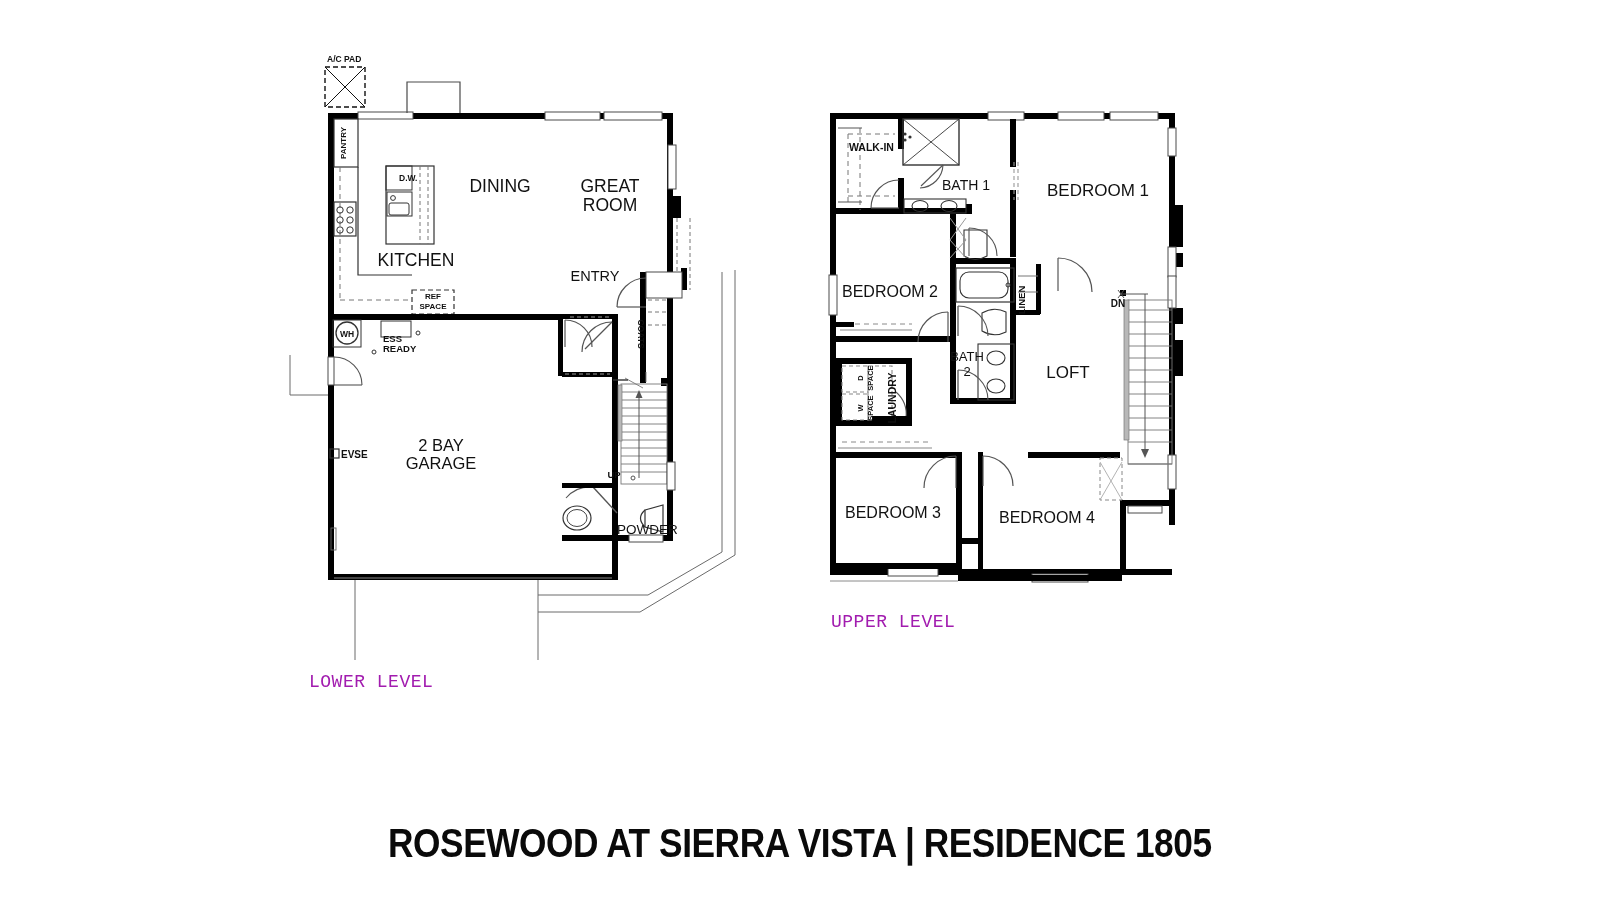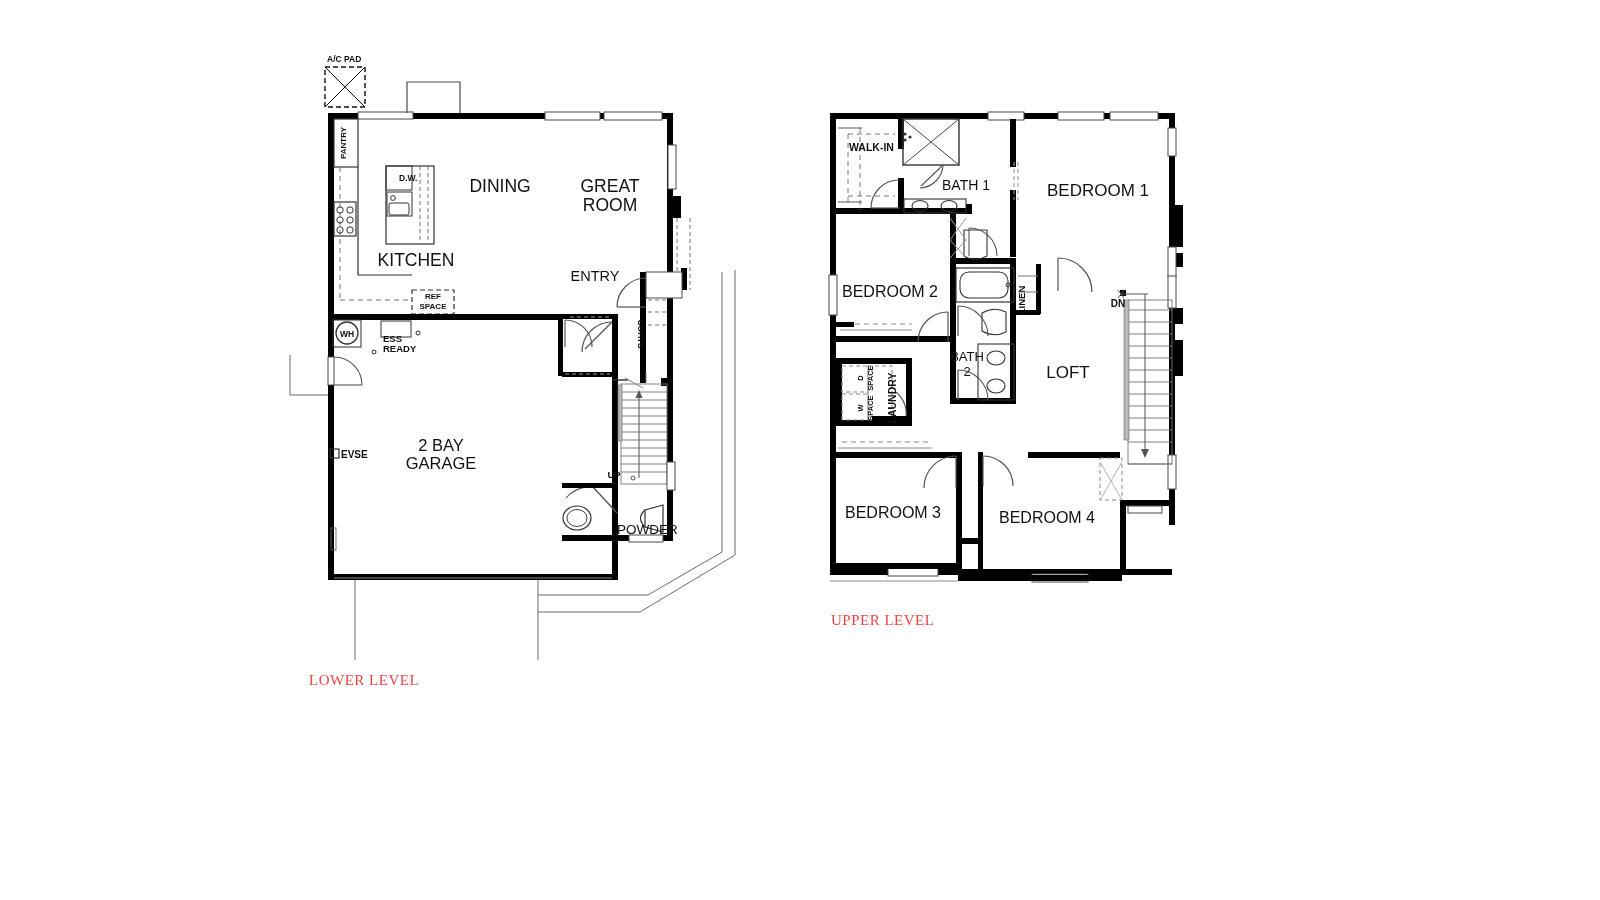--- a/index.html
+++ b/index.html
@@ -16,24 +16,24 @@
     overflow: hidden;
   }
   #plan-svg {
     position: absolute;
     left: 0; top: 0;
     width: 1600px;
     height: 900px;
   }
   .lvl-caption {
     position: absolute;
-    font-family: Liberation Serif, serif;
-    font-size: 15px;
+    font-family: Liberation Mono, monospace;
+    font-size: 18px;
     letter-spacing: 0.5px;
-    color: #ef4444;
+    color: #a21caf;
     white-space: nowrap;
   }
   #lower-level-caption { left: 309px; top: 672px; }
   #upper-level-caption { left: 831px; top: 612px; }
   #title-bar {
     position: absolute;
     left: 0; top: 820px;
     width: 1600px;
     text-align: center;
   }
@@ -502,14 +502,17 @@
       <text class="rm" x="1118" y="307" font-size="10" text-anchor="middle" font-weight="bold">DN</text>
 
     </g>
 
   </svg>
 
   <div class="lvl-caption" id="lower-level-caption">LOWER LEVEL</div>
 
   <div class="lvl-caption" id="upper-level-caption">UPPER LEVEL</div>
 
+  <div id="title-bar">
+    <span id="plan-title">ROSEWOOD AT SIERRA VISTA | RESIDENCE 1805</span>
+  </div>
 
 </div>
 
 </body></html>

